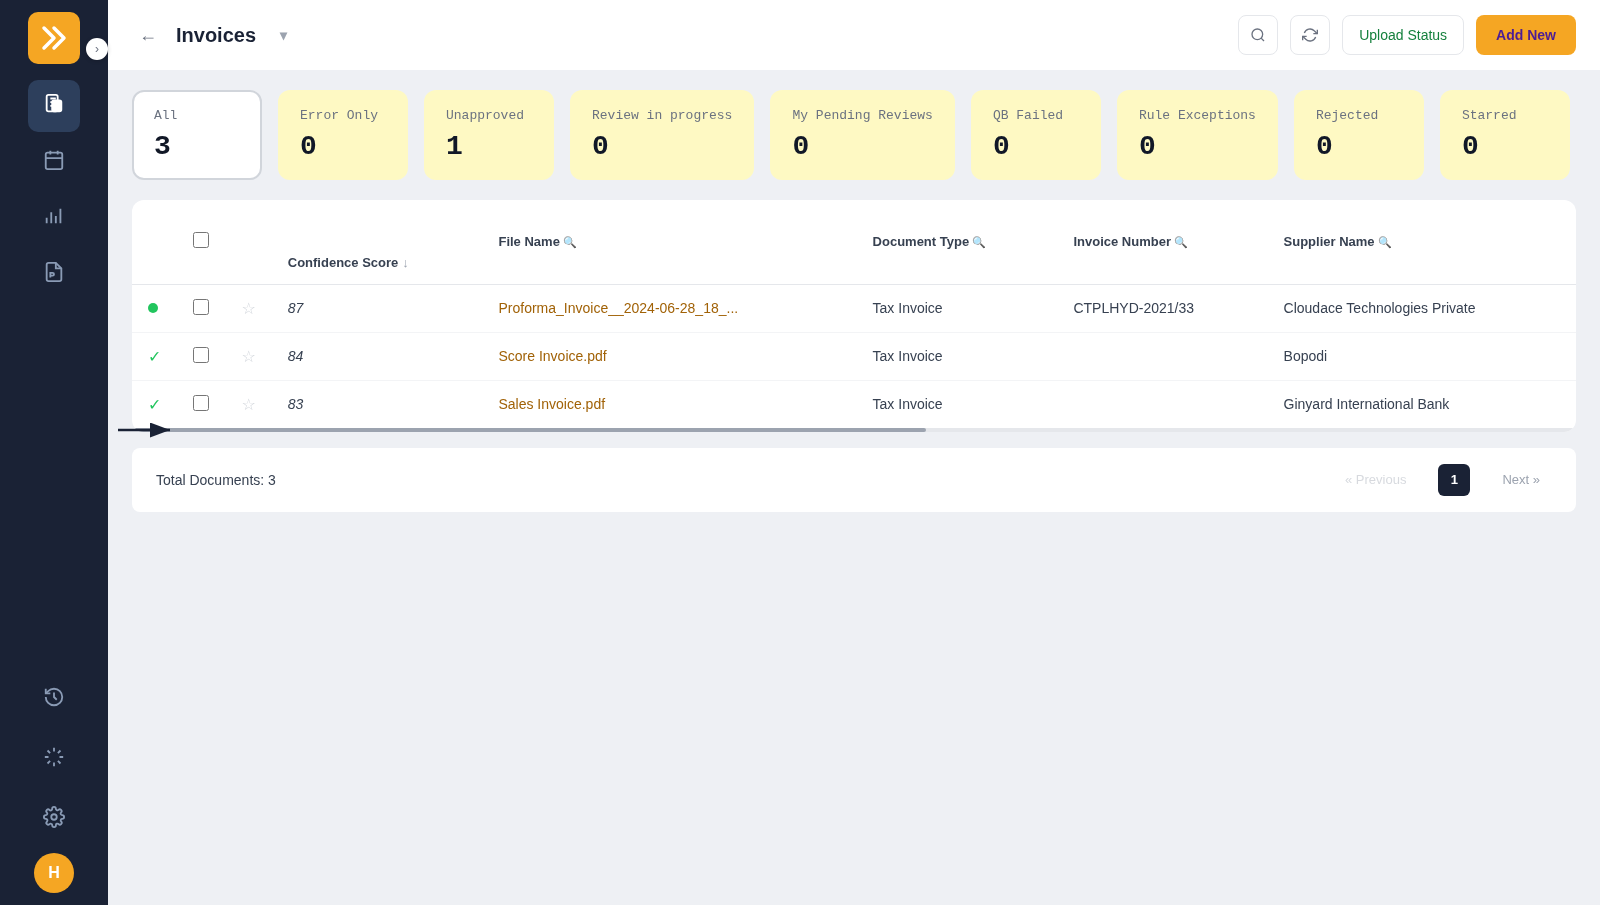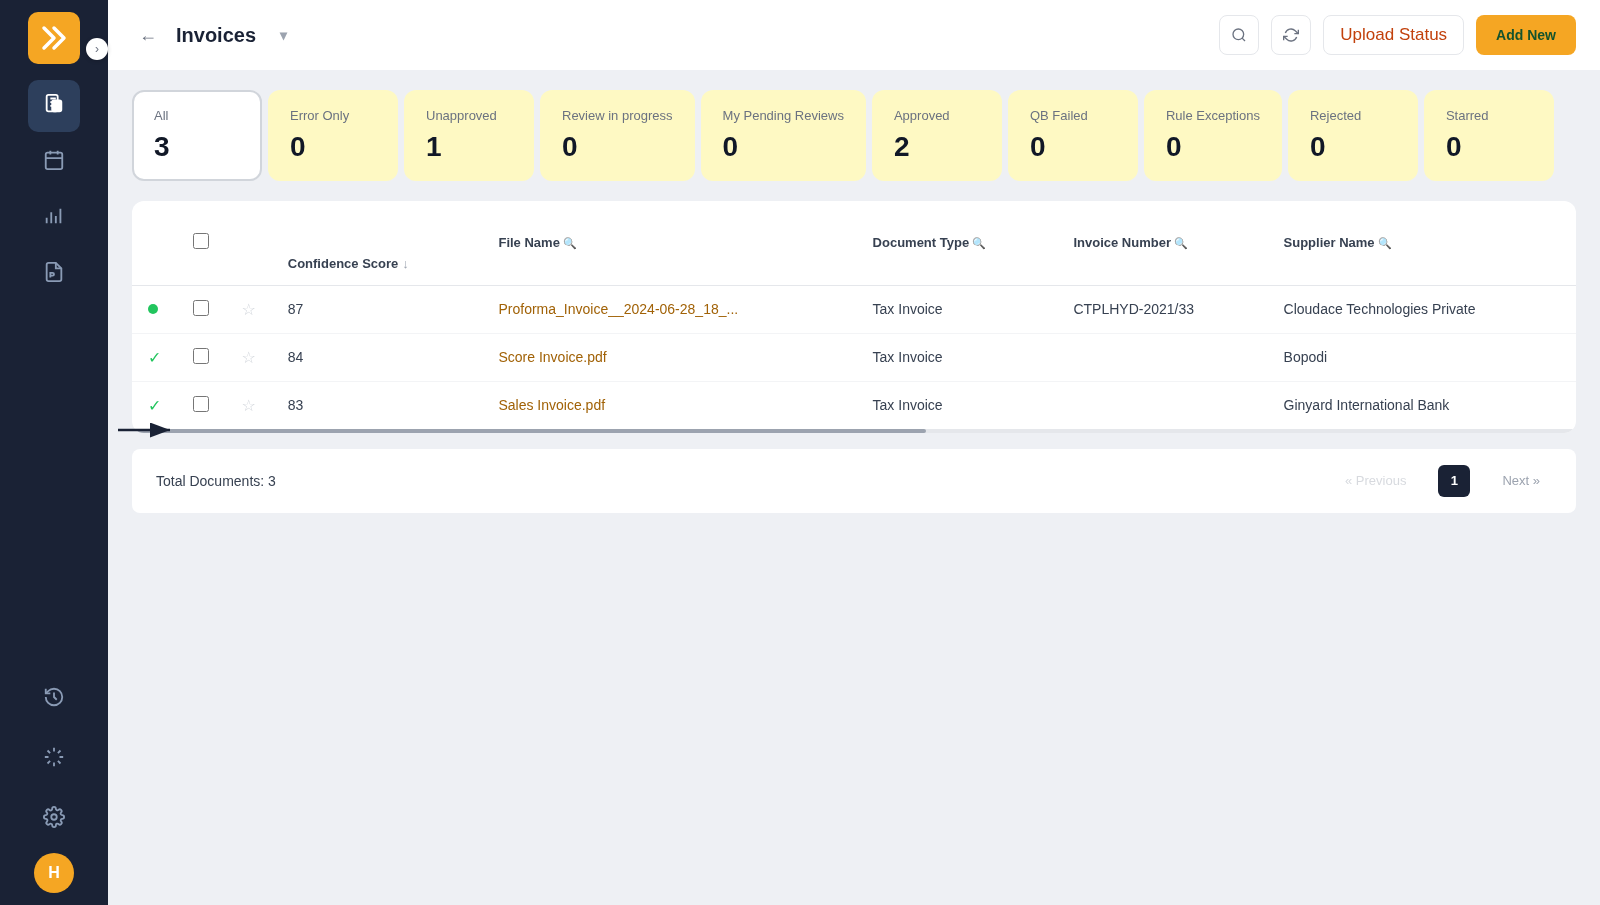--- a/index.html
+++ b/index.html
@@ -136,51 +136,52 @@
       cursor: pointer;
       color: #6b7280;
       font-size: 16px;
     }
     .btn-upload-status {
       height: 40px;
       padding: 0 16px;
       border: 1px solid #e5e7eb;
       border-radius: 8px;
       background: white;
-      font-size: 17px;
+      font-size: 14px;
       font-weight: 500;
-      color: #c2410c;
+      color: #15803d;
       cursor: pointer;
     }
     .btn-add-new {
       height: 40px;
       padding: 0 20px;
       border: none;
       border-radius: 8px;
       background: #f5a623;
       font-size: 14px;
       font-weight: 600;
-      color: #14532d;
+      color: #4c1d95;
       cursor: pointer;
     }
 
     
     .content {
       flex: 1;
       padding: 20px 24px;
       overflow-y: auto;
       background: #eef0f4;
     }
 
     
     .status-cards {
       display: flex;
       flex-wrap: wrap;
-      gap: 6px;
+      gap: 16px;
       margin-bottom: 20px;
+      font-family: Liberation Mono, monospace;
     }
     .status-card {
       background: #fef9c3;
       border-radius: 12px;
       padding: 16px 20px;
       min-width: 130px;
       cursor: pointer;
       border: 2px solid transparent;
       flex-shrink: 0;
     }
@@ -250,21 +251,21 @@
     .row-checkbox {
       width: 16px;
       height: 16px;
       cursor: pointer;
     }
     .header-checkbox {
       width: 16px;
       height: 16px;
       cursor: pointer;
     }
-    .confidence-score { font-weight: 500; color: #374151; }
+    .confidence-score { font-weight: 500; color: #374151; font-style: italic; }
     .file-name { color: #a16207; }
     .doc-type { color: #374151; }
     .invoice-number { color: #374151; }
     .supplier-name { color: #374151; }
 
     
     .pagination-bar {
       background: white;
       border-radius: 8px;
       padding: 16px 24px;
@@ -439,24 +440,20 @@
     <div class="status-card-label">Unapproved</div>
     <div class="status-card-count">1</div>
   </div>
         <div class="status-card">
     <div class="status-card-label">Review in progress</div>
     <div class="status-card-count">0</div>
   </div>
         <div class="status-card">
     <div class="status-card-label">My Pending Reviews</div>
     <div class="status-card-count">0</div>
-  </div>
-        <div class="status-card">
-    <div class="status-card-label">Approved</div>
-    <div class="status-card-count">2</div>
   </div>
         <div class="status-card">
     <div class="status-card-label">QB Failed</div>
     <div class="status-card-count">0</div>
   </div>
         <div class="status-card">
     <div class="status-card-label">Rule Exceptions</div>
     <div class="status-card-count">0</div>
   </div>
         <div class="status-card">

